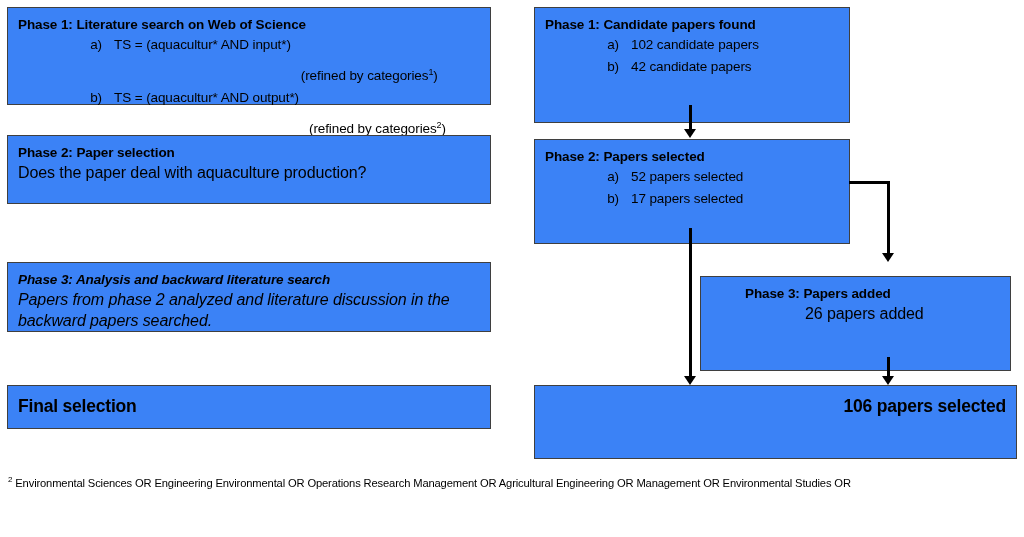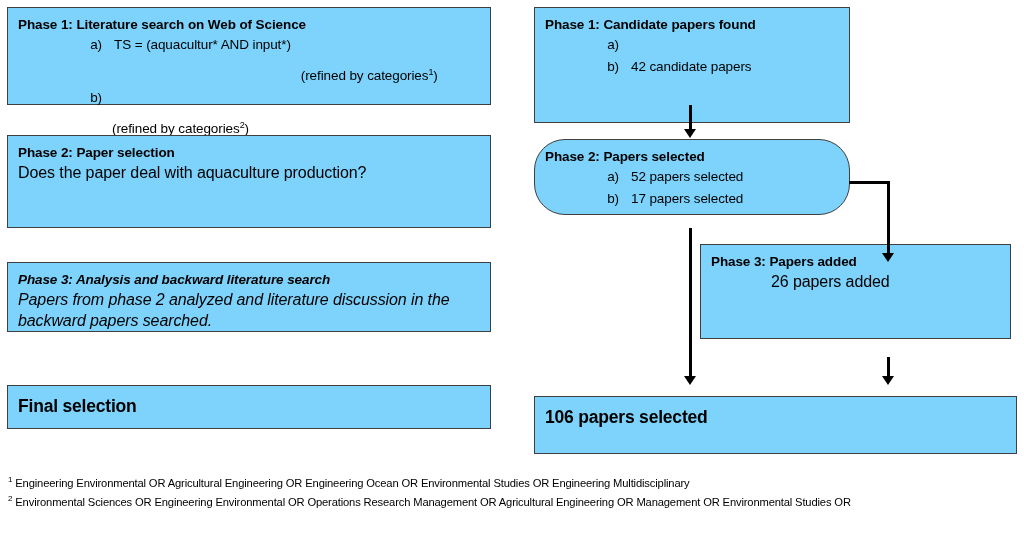--- a/index.html
+++ b/index.html
@@ -15,21 +15,21 @@
     position: relative;
     width: 1024px;
     height: 537px;
     background: #ffffff;
     overflow: hidden;
   }
   .box {
     position: absolute;
     box-sizing: border-box;
     border: 1.5px solid #3f3f3f;
-    background: #7dd3fc;
+    background: #3b82f6;
   }
   .box-inner {
     padding: 8px 10px 0 10px;
   }
   .title {
     font-weight: bold;
     font-size: 13.5px;
     line-height: 18px;
     letter-spacing: -0.1px;
     white-space: nowrap;
@@ -118,26 +118,27 @@
   <div class="box" style="left:7px; top:7px; width:484px; height:98px;">
     <div class="box-inner">
       <div class="title">Phase 1: Literature search on Web of Science</div>
       <div class="list-row indent-a">
         <span class="list-marker">a)</span>
         <span class="list-text">TS = (aquacultur* AND input*)</span>
         <span class="paren"><span>(refined by categories</span><sup>1</sup><span>)</span></span>
       </div>
       <div class="list-row indent-a">
         <span class="list-marker">b)</span>
+        <span class="list-text">TS = (aquacultur* AND output*)</span>
         <span class="paren"><span>(refined by categories</span><sup>2</sup><span>)</span></span>
       </div>
     </div>
   </div>
 
-  <div class="box" style="left:7px; top:135px; width:484px; height:93px;">
+  <div class="box" style="left:7px; top:135px; width:484px; height:69px;">
     <div class="box-inner">
       <div class="title">Phase 2: Paper selection</div>
       <div class="body-line">Does the paper deal with aquaculture production?</div>
     </div>
   </div>
 
   <div class="box" style="left:7px; top:262px; width:484px; height:70px;font-style:italic;">
     <div class="box-inner">
       <div class="title">Phase 3: Analysis and backward literature search</div>
       <div class="body-line">Papers from phase 2 analyzed and literature discussion in the</div>
@@ -149,66 +150,66 @@
     <div class="box-inner">
       <div class="title-large">Final selection</div>
     </div>
   </div>
 
   <div class="box" style="left:534px; top:7px; width:316px; height:116px;">
     <div class="box-inner">
       <div class="title">Phase 1: Candidate papers found</div>
       <div class="list-row indent-b">
         <span class="list-marker">a)</span>
+        <span class="list-text">102 candidate papers</span>
       </div>
       <div class="list-row indent-b">
         <span class="list-marker">b)</span>
         <span class="list-text">42 candidate papers</span>
       </div>
     </div>
   </div>
 
-  <div class="box" style="left:534px; top:139px; width:316px; height:76px;border-radius:31px;">
+  <div class="box" style="left:534px; top:139px; width:316px; height:105px;">
     <div class="box-inner">
       <div class="title">Phase 2: Papers selected</div>
       <div class="list-row indent-b">
         <span class="list-marker">a)</span>
         <span class="list-text">52 papers selected</span>
       </div>
       <div class="list-row indent-b">
         <span class="list-marker">b)</span>
         <span class="list-text">17 papers selected</span>
       </div>
     </div>
   </div>
 
-  <div class="box" style="left:700px; top:244px; width:311px; height:95px;">
+  <div class="box" style="left:700px; top:276px; width:311px; height:95px;padding-left:34px;">
     <div class="box-inner">
       <div class="title">Phase 3: Papers added</div>
       <div class="body-line indent-plain">26 papers added</div>
     </div>
   </div>
 
-  <div class="box" style="left:534px; top:396px; width:483px; height:58px;">
+  <div class="box" style="left:534px; top:385px; width:483px; height:74px;text-align:right;">
     <div class="box-inner">
       <div class="title-large">106 papers selected</div>
     </div>
   </div>
 
   <div class="conn" style="left:689px; top:105px; width:3px; height:26px;"></div>
   <div class="arrowhead" style="left:684px; top:129px;"></div>
 
   <div class="conn" style="left:689px; top:228px; width:3px; height:150px;"></div>
   <div class="arrowhead" style="left:684px; top:376px;"></div>
 
   <div class="conn" style="left:849px; top:181px; width:41px; height:3px;"></div>
   <div class="conn" style="left:887px; top:181px; width:3px; height:74px;"></div>
   <div class="arrowhead" style="left:882px; top:253px;"></div>
 
   <div class="conn" style="left:887px; top:357px; width:3px; height:21px;"></div>
   <div class="arrowhead" style="left:882px; top:376px;"></div>
 
   <div class="footnotes">
-    <div class="footnote"><span class="fn-mark">1</span><span>Engineering Environmental OR Agricultural Engineering OR Engineering Ocean OR Environmental Studies OR Engineering Multidisciplinary</span></div>
     <div class="footnote"><span class="fn-mark">2</span><span>Environmental Sciences OR Engineering Environmental OR Operations Research Management OR Agricultural Engineering OR Management OR Environmental Studies OR</span></div>
   </div>
 
 </div>
 
 </body></html>

